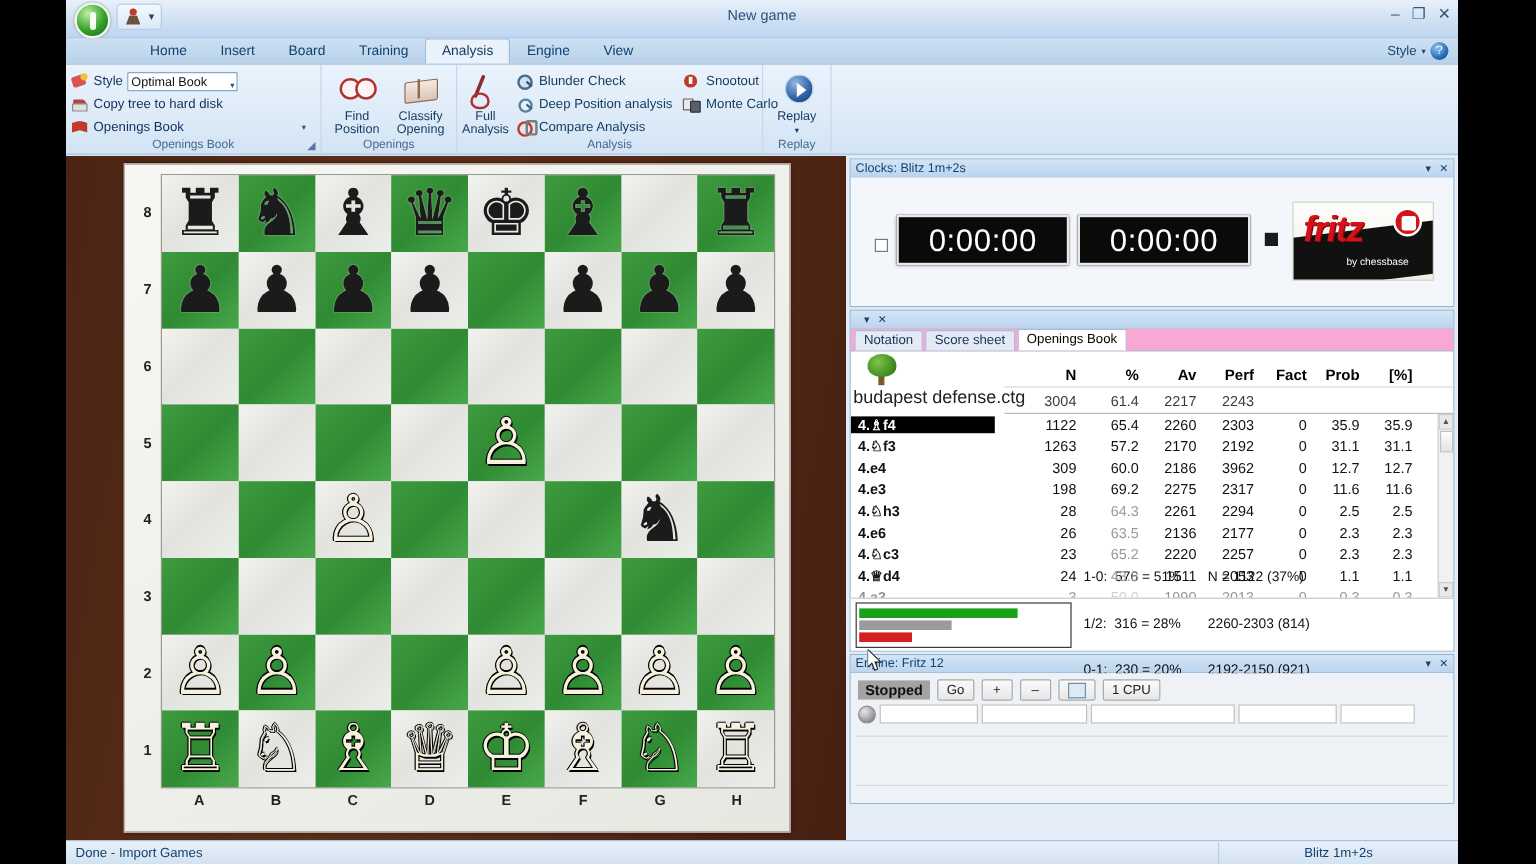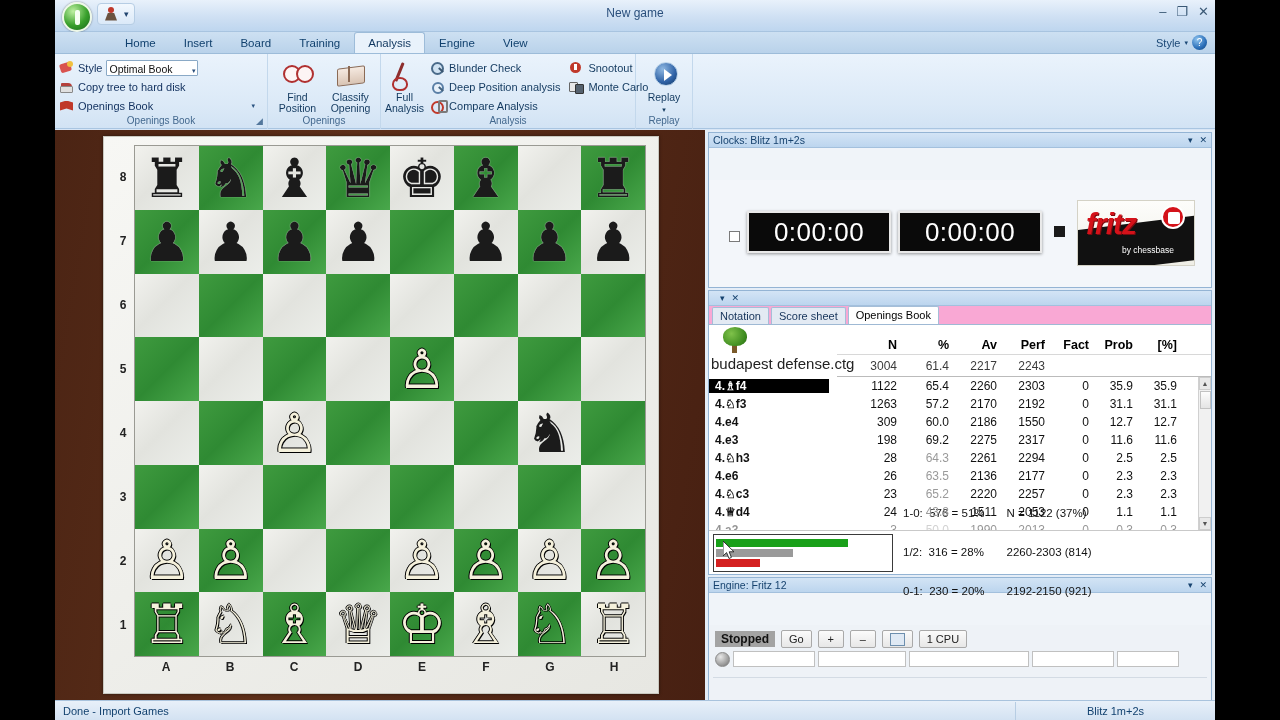--- a/index.html
+++ b/index.html
@@ -304,21 +304,21 @@
   }
   .panel { background: #f0f4f9; border: 1px solid #94b4d4; margin-bottom: 2px; }
   .panel-head {
     height: 15px; display: flex; align-items: center;
     background: linear-gradient(#d3e4f5, #bcd5ee);
     border-bottom: 1px solid #a3c0dd; padding: 0 4px;
     font-size: 10.5px; color: #17436f;
   }
   .panel-head .ph-title { flex: 1; white-space: nowrap; overflow: hidden; }
   .panel-head .ph-btn { font-size: 9px; color: #17436f; margin-left: 7px; cursor: default; }
-  .panel-body { background: #f4f7fa; margin-top: 32px; }
+  .panel-body { background: #f4f7fa; }
 
   
   #clockbody { height: 107px; position: relative; background: #f3f6fa; }
   .clock-cb {
     position: absolute; left: 20px; top: 51px; width: 11px; height: 11px;
     background: #fff; border: 1px solid #7a7a7a;
   }
   .clock {
     position: absolute; top: 31px; width: 144px; height: 42px;
     background: #0a0a0a; border: 2px solid #e9e9e9;
@@ -878,21 +878,21 @@
                     <div class="c-perf">2192</div>
                     <div class="c-fact">0</div>
                     <div class="c-prob">31.1</div>
                     <div class="c-pb">31.1</div>
                   </div>
                   <div class="bk-row">
                     <div class="mv">4.e4</div>
                     <div class="c-n">309</div>
                     <div class="c-pct">60.0</div>
                     <div class="c-av">2186</div>
-                    <div class="c-perf">1550</div>
+                    <div class="c-perf">3962</div>
                     <div class="c-fact">0</div>
                     <div class="c-prob">12.7</div>
                     <div class="c-pb">12.7</div>
                   </div>
                   <div class="bk-row">
                     <div class="mv">4.e3</div>
                     <div class="c-n">198</div>
                     <div class="c-pct">69.2</div>
                     <div class="c-av">2275</div>
                     <div class="c-perf">2317</div>

